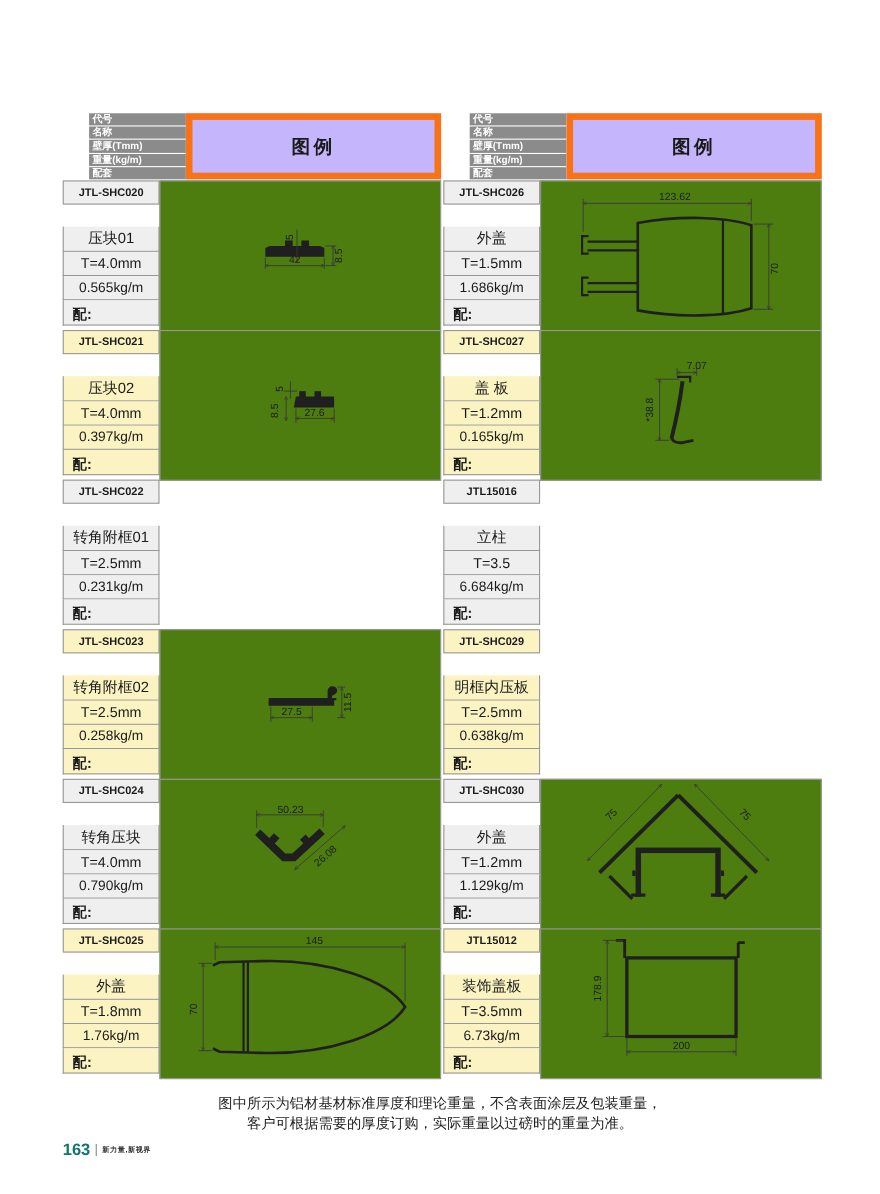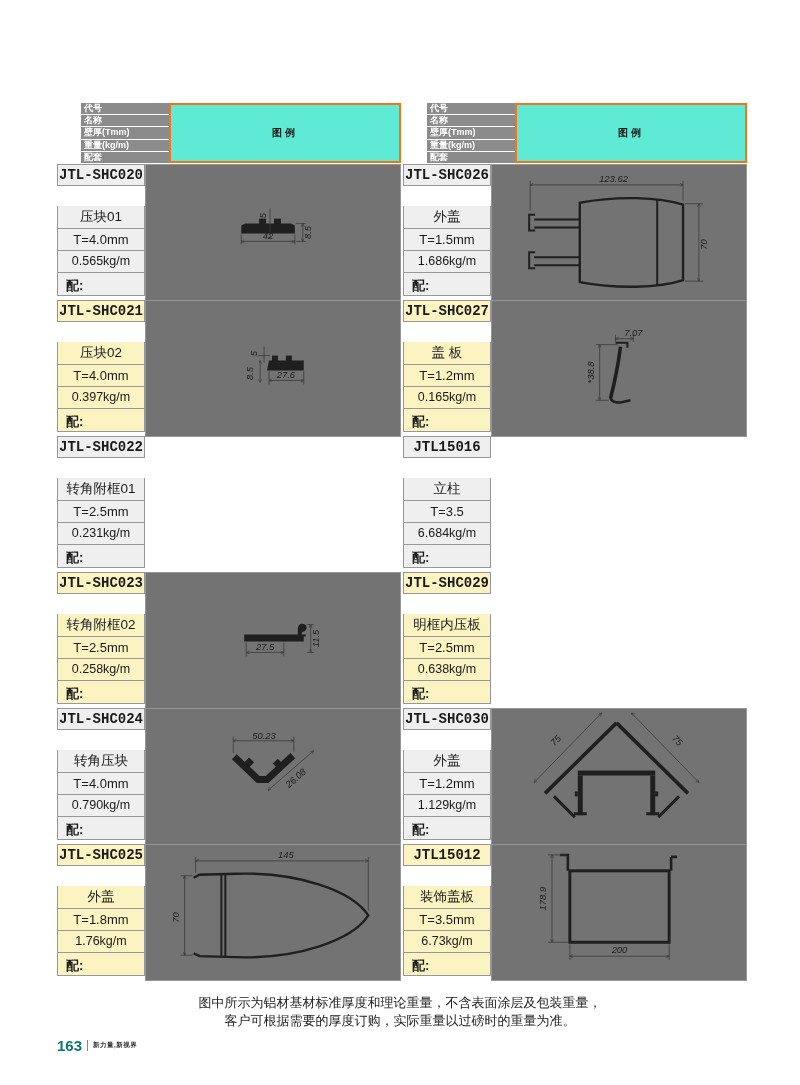--- a/index.html
+++ b/index.html
@@ -7,39 +7,39 @@
     width:800px;height:1085px;background:#ffffff;position:relative;
     font-family:"Liberation Sans","DejaVu Sans",sans-serif;color:#1a1a1a;
   }
   .catalog{position:absolute;left:57px;top:103px;display:flex;gap:2px;}
   .half{display:flex;flex-direction:column;width:344px;}
   
   .hdr{display:flex;height:60px;margin-bottom:2px;}
   .hlabels{width:88px;display:flex;flex-direction:column;gap:1px;padding-left:24px;}
   .hcell{flex:1;background:#8b8b8b;color:#ffffff;font-size:9px;font-weight:bold;
          line-height:11px;padding-left:3px;overflow:hidden;}
-  .legend{flex:1;background:#5eead4;border:2px solid #f97316;display:flex;
-          align-items:center;justify-content:center;font-size:10px;font-weight:bold;
+  .legend{flex:1;background:#c4b5fd;border:6px solid #f97316;display:flex;
+          align-items:center;justify-content:center;font-size:17px;font-weight:bold;
           letter-spacing:3px;box-sizing:border-box;}
   
   .row{display:flex;height:137px;margin-top:-1px;}
   .labels{width:88px;display:flex;flex-direction:column;box-sizing:border-box;padding-bottom:5px;}
   .lc{border:1px solid #979797;border-top:none;border-right:1px solid #979797;
       display:flex;align-items:center;justify-content:center;
       box-sizing:border-box;font-size:13px;}
   .labels .lc:first-child{border-top:1px solid #979797;}
-  .lc1{height:27px;font-weight:bold;font-size:14px;font-family:Liberation Mono, monospace;}
+  .lc1{height:27px;font-weight:bold;font-size:10px;}
   .lc2{height:27px;font-size:13.5px;margin-top:20px;}
   .lc3{height:27px;font-size:13px;}
   .lc4{height:27px;font-size:12.5px;}
   .lc5{flex:1;justify-content:flex-start;align-items:flex-start;
        padding:4px 0 0 8px;font-weight:bold;font-size:13px;}
   .gray .lc{background:#efefef;}
   .yellow .lc{background:#fbf3c1;}
-  .diag{flex:1;border:1px solid #979797;position:relative;background:#737373;box-sizing:border-box;font-style:italic;}
+  .diag{flex:1;border:1px solid #979797;position:relative;background:#4d7c0f;box-sizing:border-box;}
   .diag svg{position:absolute;left:0;top:0;width:100%;height:100%;}
   
   .pf{fill:#1f1f1f;stroke:none;}
   .ps{stroke:#1f1f1f;fill:none;}
   .dim{stroke:#3a3a3a;stroke-width:0.8;fill:none;}
   .diag text{font-size:9.5px;fill:#1c1c1c;font-family:"Liberation Sans",sans-serif;}
   
   .note{position:absolute;left:0;top:994px;width:800px;text-align:center;
         font-size:13px;line-height:18px;color:#222;}
   .pagefoot{position:absolute;left:57px;top:1037px;display:flex;align-items:center;}

